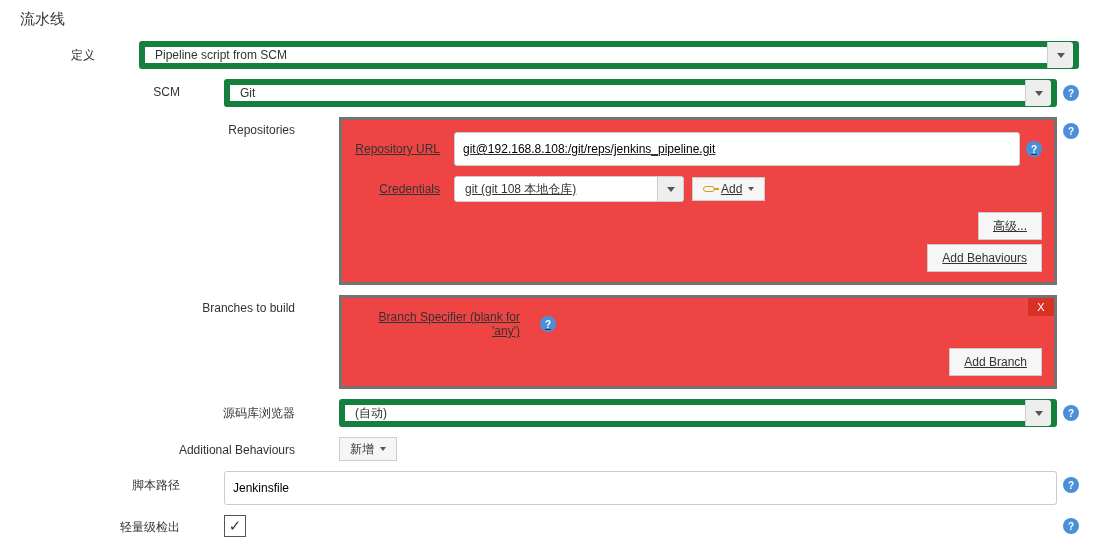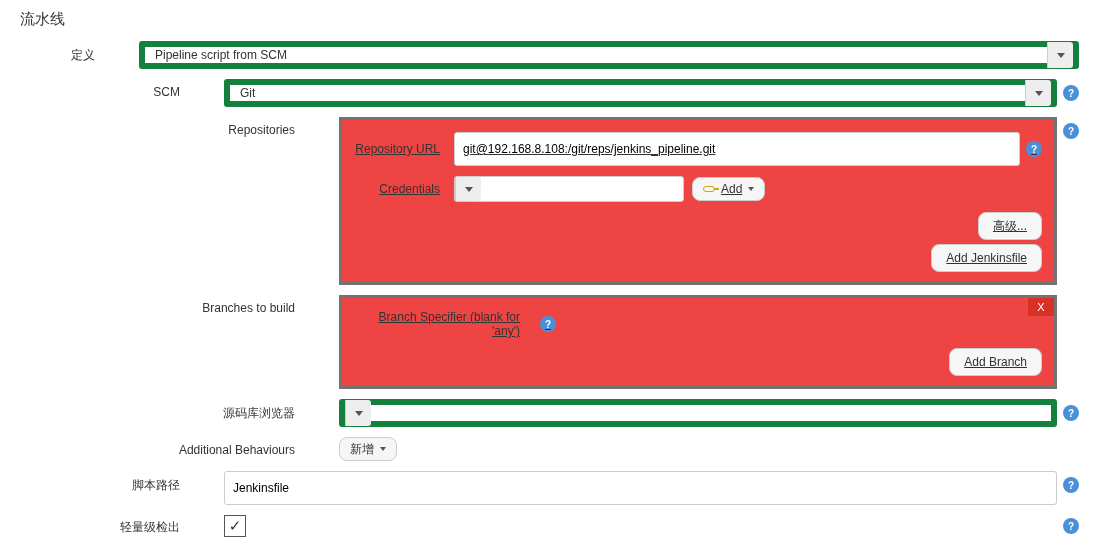--- a/index.html
+++ b/index.html
@@ -82,21 +82,21 @@
     text-decoration: underline;
   }
   .inner-row { display: flex; align-items: center; margin-bottom: 10px; }
   .inner-label { width: 100px; text-align: right; padding-right: 14px; }
   .inner-label.wide { width: 180px; }
   .btm-row { display:flex; justify-content:flex-end; gap:8px; margin-top:4px;}
   .btn {
     height: 28px;
     border: 1px solid #ccc;
     background: #f6f6f6;
-    border-radius: 8px;
+    border-radius: 0;
     padding: 0 14px;
     font-size: 12px;
     color: #333;
     cursor: pointer;
     display: inline-flex;
     align-items: center;
     gap: 6px;
   }
   .btn.small { height: 24px; padding: 0 10px; }
   .key-icon {
@@ -175,35 +175,36 @@
     <div class="field-col">
       <div class="panel">
         <div class="inner-row">
           <div class="inner-label">Repository URL</div>
           <input class="text-input" value="git@192.168.8.108:/git/reps/jenkins_pipeline.git" style="">
           <div class="help-icon" style="margin-top:0;margin-left:6px">?</div>
         </div>
         <div class="inner-row">
           <div class="inner-label">Credentials</div>
           <div class="cred-select">
+            <span class="select-text">git (git 108 本地仓库)</span>
             <div class="select-btn" style="height:24px">
                 <div class="chev-down"></div>
               </div>
           </div>
           <button class="btn small" style="margin-left:8px">
             <span class="key-icon"></span>
             <span>Add</span>
             <span class="chev-down small"></span>
           </button>
         </div>
         <div class="btm-row">
           <button class="btn">高级...</button>
         </div>
         <div class="btm-row">
-          <button class="btn">Add Jenkinsfile</button>
+          <button class="btn">Add Behaviours</button>
         </div>
       </div>
       <div class="help-icon">?</div>
     </div>
   </div>
 
   <div class="row">
     <div class="label-col indent2">Branches to build</div>
     <div class="field-col">
       <div class="panel">
@@ -217,20 +218,21 @@
         </div>
       </div>
       <div style="width:16px"></div>
     </div>
   </div>
 
   <div class="row">
     <div class="label-col indent2">源码库浏览器</div>
     <div class="field-col">
       <div class="select-wrap">
+        <span class="select-text">(自动)</span>
         <div class="select-btn">
             <div class="chev-down"></div>
           </div>
       </div>
       <div class="help-icon">?</div>
     </div>
   </div>
 
   <div class="row">
     <div class="label-col indent2">Additional Behaviours</div>

